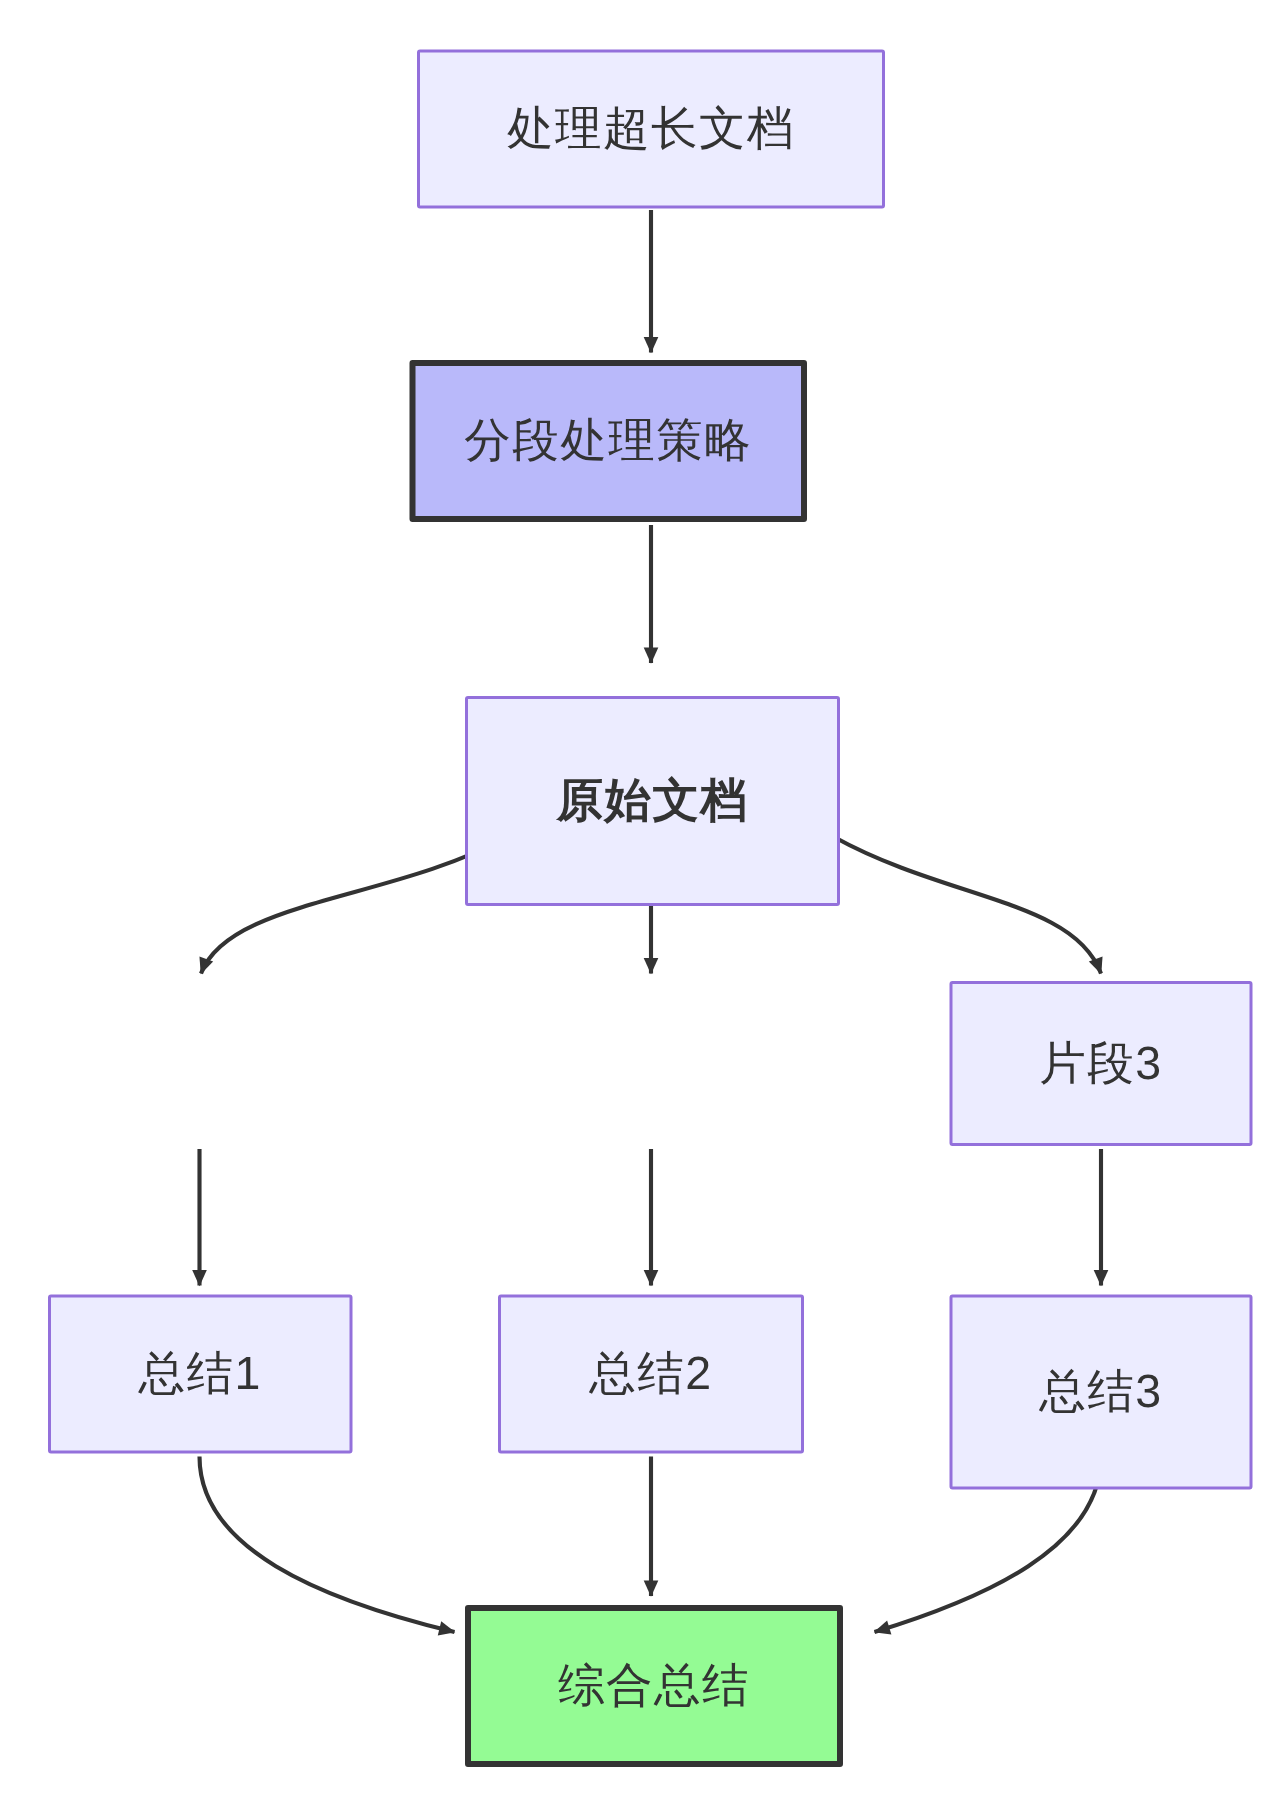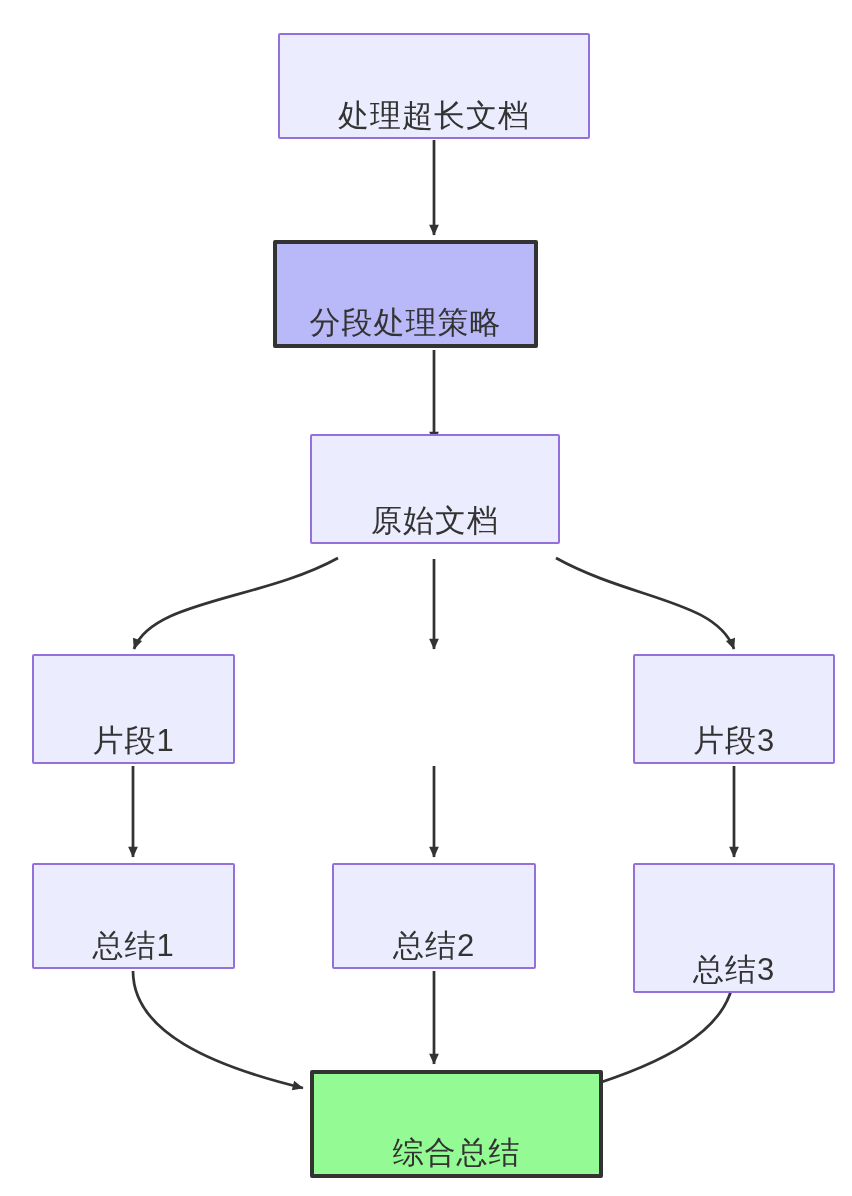--- a/index.html
+++ b/index.html
@@ -22,21 +22,21 @@
   }
   path.edge {
     fill: none;
     stroke: #333333;
     stroke-width: 2.75;
   }
   .node {
     position: absolute;
     box-sizing: border-box;
     display: flex;
-    align-items: flex-end;
+    align-items: center;
     justify-content: center;
     background: #ECECFF;
     border: 2px solid #9370DB;
     border-radius: 2px;
     color: #333333;
     font-size: 31px;
     letter-spacing: 1px;
     white-space: nowrap;
     text-align: center;
   }
@@ -74,42 +74,39 @@
   </svg>
 
   <div class="node" style="left:278px; top:33px; width:312px; height:106px;">
     <span>处理超长文档</span>
   </div>
 
   <div class="node emphasis" style="left:273px; top:240px; width:265px; height:108px;">
     <span>分段处理策略</span>
   </div>
 
-  <div class="node" style="left:310px; top:434px; width:250px; height:110px;">
+  <div class="node" style="left:310px; top:464px; width:250px; height:140px;font-weight:bold;">
     <span>原始文档</span>
   </div>
 
-  <div class="node" style="left:32px; top:654px; width:203px; height:110px;">
-    <span>片段1</span>
-  </div>
 
 
   <div class="node" style="left:633px; top:654px; width:202px; height:110px;">
     <span>片段3</span>
   </div>
 
   <div class="node" style="left:32px; top:863px; width:203px; height:106px;">
     <span>总结1</span>
   </div>
 
   <div class="node" style="left:332px; top:863px; width:204px; height:106px;">
     <span>总结2</span>
   </div>
 
   <div class="node" style="left:633px; top:863px; width:202px; height:130px;">
     <span>总结3</span>
   </div>
 
-  <div class="node success" style="left:310px; top:1070px; width:293px; height:108px;">
+  <div class="node success" style="left:310px; top:1070px; width:252px; height:108px;">
     <span>综合总结</span>
   </div>
 
 </div>
 
 </body></html>

